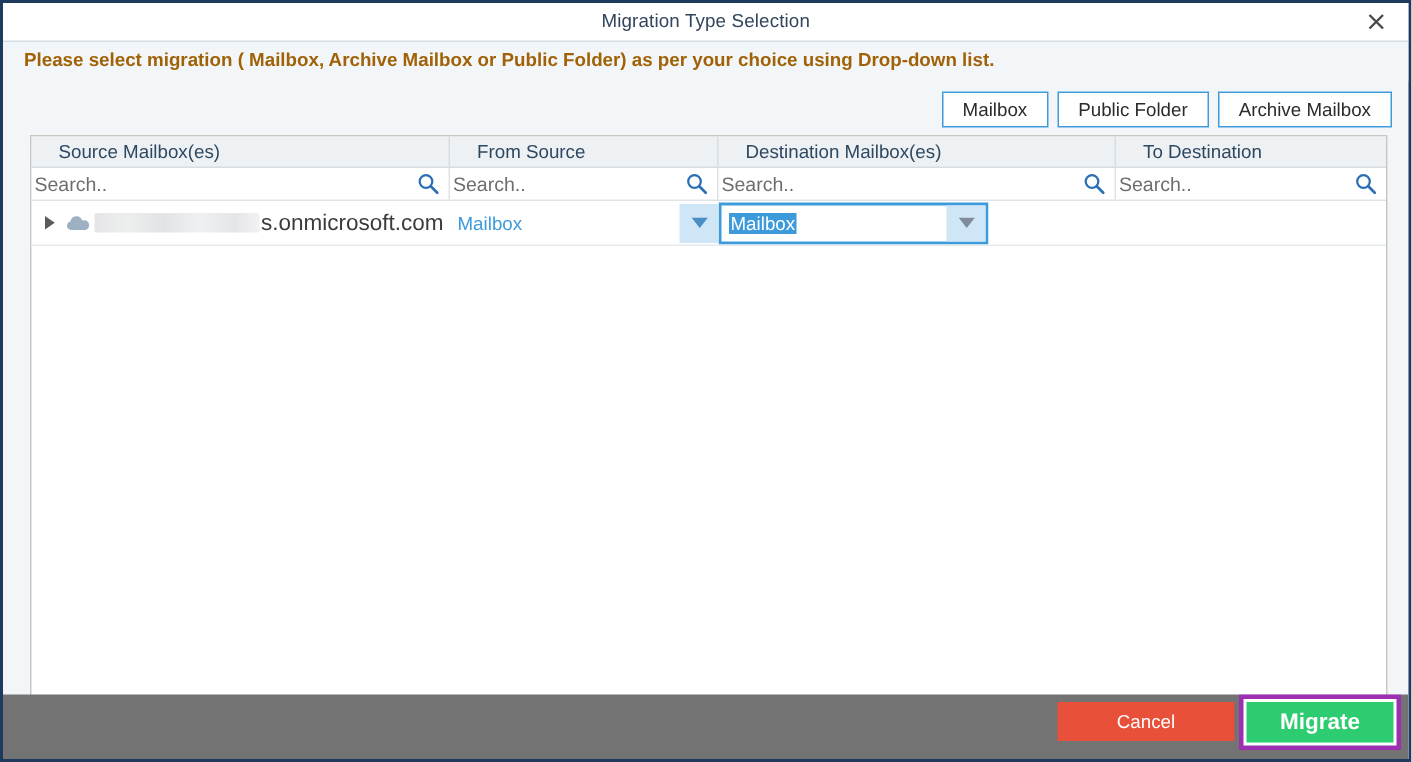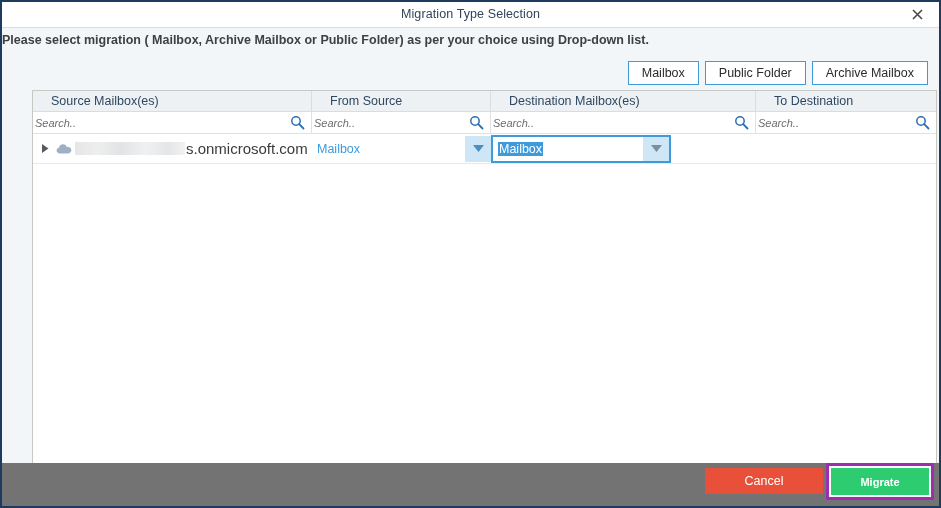--- a/index.html
+++ b/index.html
@@ -57,24 +57,24 @@
   .instruction {
     position: absolute;
     left: 0; top: 26px;
     width: 937px;
     height: 26px;
     background: #f2f6f8;
     box-sizing: border-box;
   }
   .instruction-text {
     position: absolute;
-    left: 0; top: 5px;
+    left: 14px; top: 5px;
     font-size: 12.5px;
     font-weight: bold;
-    color: #404040;
+    color: #a16207;
     white-space: nowrap;
   }
 
   
   .type-buttons {
     position: absolute;
     top: 59px;
     right: 11px;
     display: flex;
     gap: 6px;
@@ -97,21 +97,20 @@
   .grid-panel {
     position: absolute;
     left: 18px;
     top: 88px;
     width: 905px;
     height: 375px;
     background: #ffffff;
     border: 1px solid #c8c8c2;
     box-sizing: border-box;
     overflow: hidden;
-    margin-left: 12px;
   }
 
   .grid-header {
     display: flex;
     height: 21px;
     background: #edf1f4;
     border-bottom: 1px solid #d8dde2;
     box-sizing: border-box;
   }
   .grid-header .cell {
@@ -141,26 +140,25 @@
     box-sizing: border-box;
     border-right: 1px solid #dfe3e6;
     overflow: hidden;
   }
   .grid-search .cell:last-child { border-right: none; }
   .search-input {
     border: none;
     outline: none;
     background: transparent;
     font-family: "Liberation Sans", sans-serif;
-    font-size: 11px;
+    font-size: 13px;
     color: #3b82f6;
     padding-left: 2px;
     width: 100%;
     height: 20px;
-    font-style: italic;
   }
   .search-input::placeholder { color: #6d6d6d; opacity: 1; }
   .search-icon {
     position: absolute;
     right: 6px;
     top: 3px;
     width: 15px; height: 15px;
     cursor: pointer;
   }
 
@@ -292,21 +290,21 @@
   }
   .btn-migrate {
     position: absolute;
     left: 2px; top: 2px;
     width: 98px;
     height: 27px;
     background: #2ecc71;
     color: #ffffff;
     border: none;
     font-family: "Liberation Sans", sans-serif;
-    font-size: 11px;
+    font-size: 15px;
     font-weight: bold;
     cursor: pointer;
   }
 </style>
 </head>
 <body>
 
 <div id="app">
 
   <div class="titlebar">

